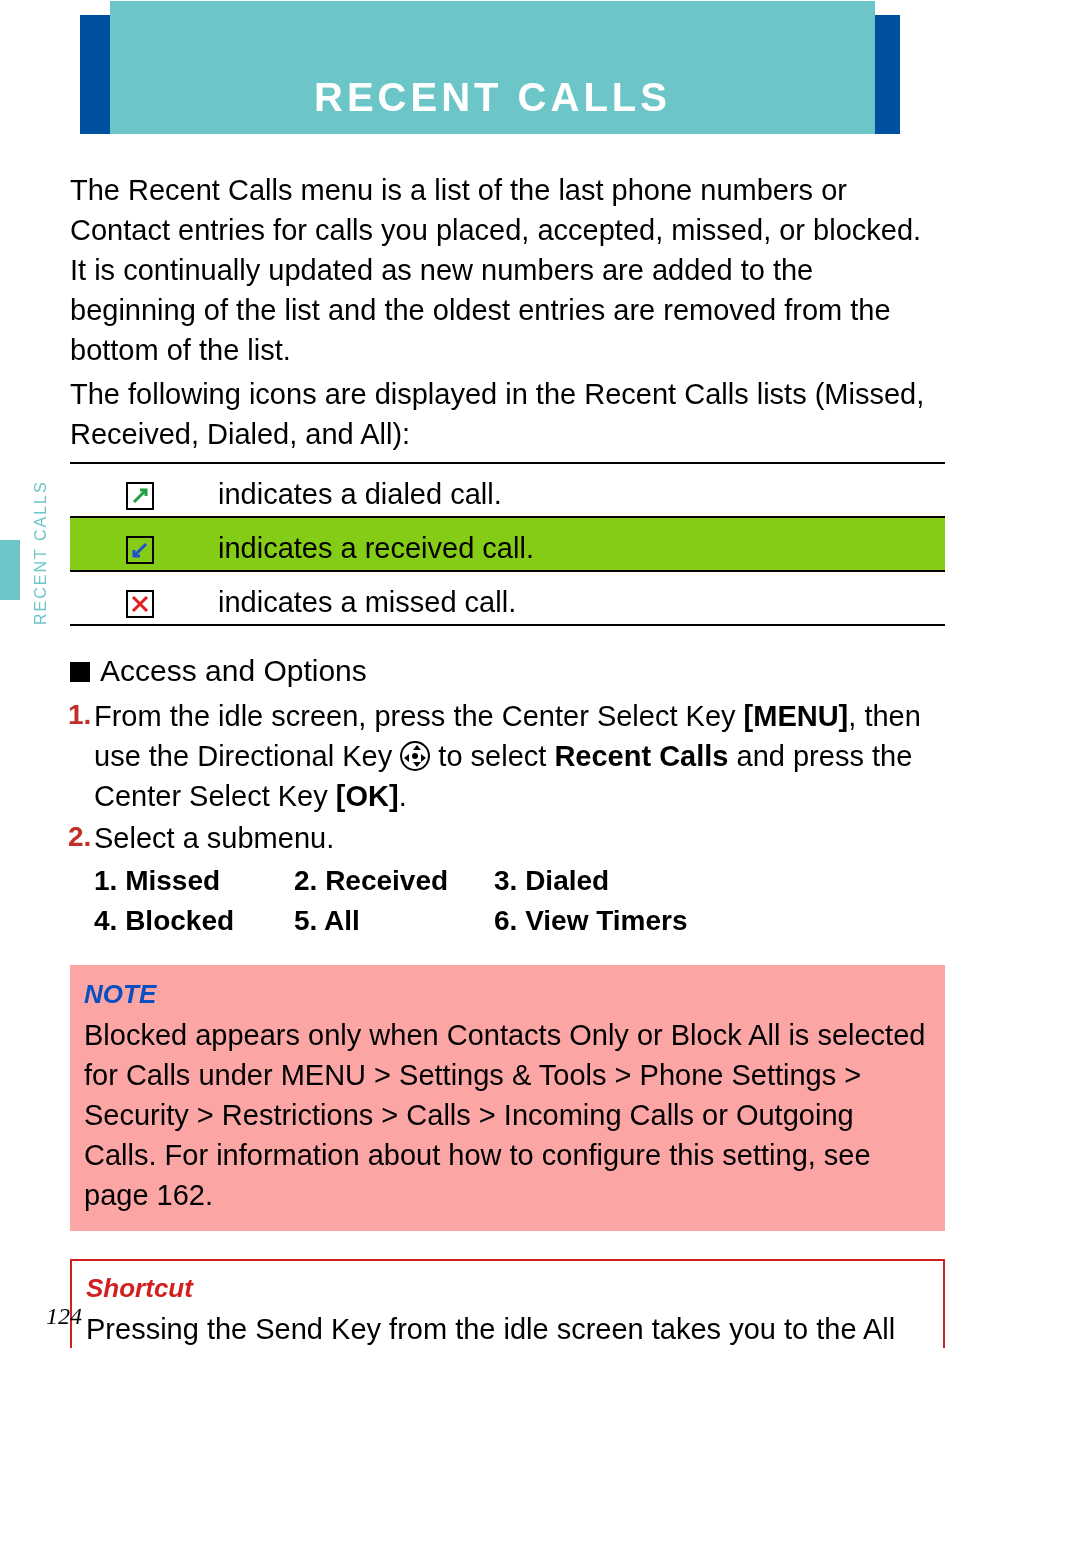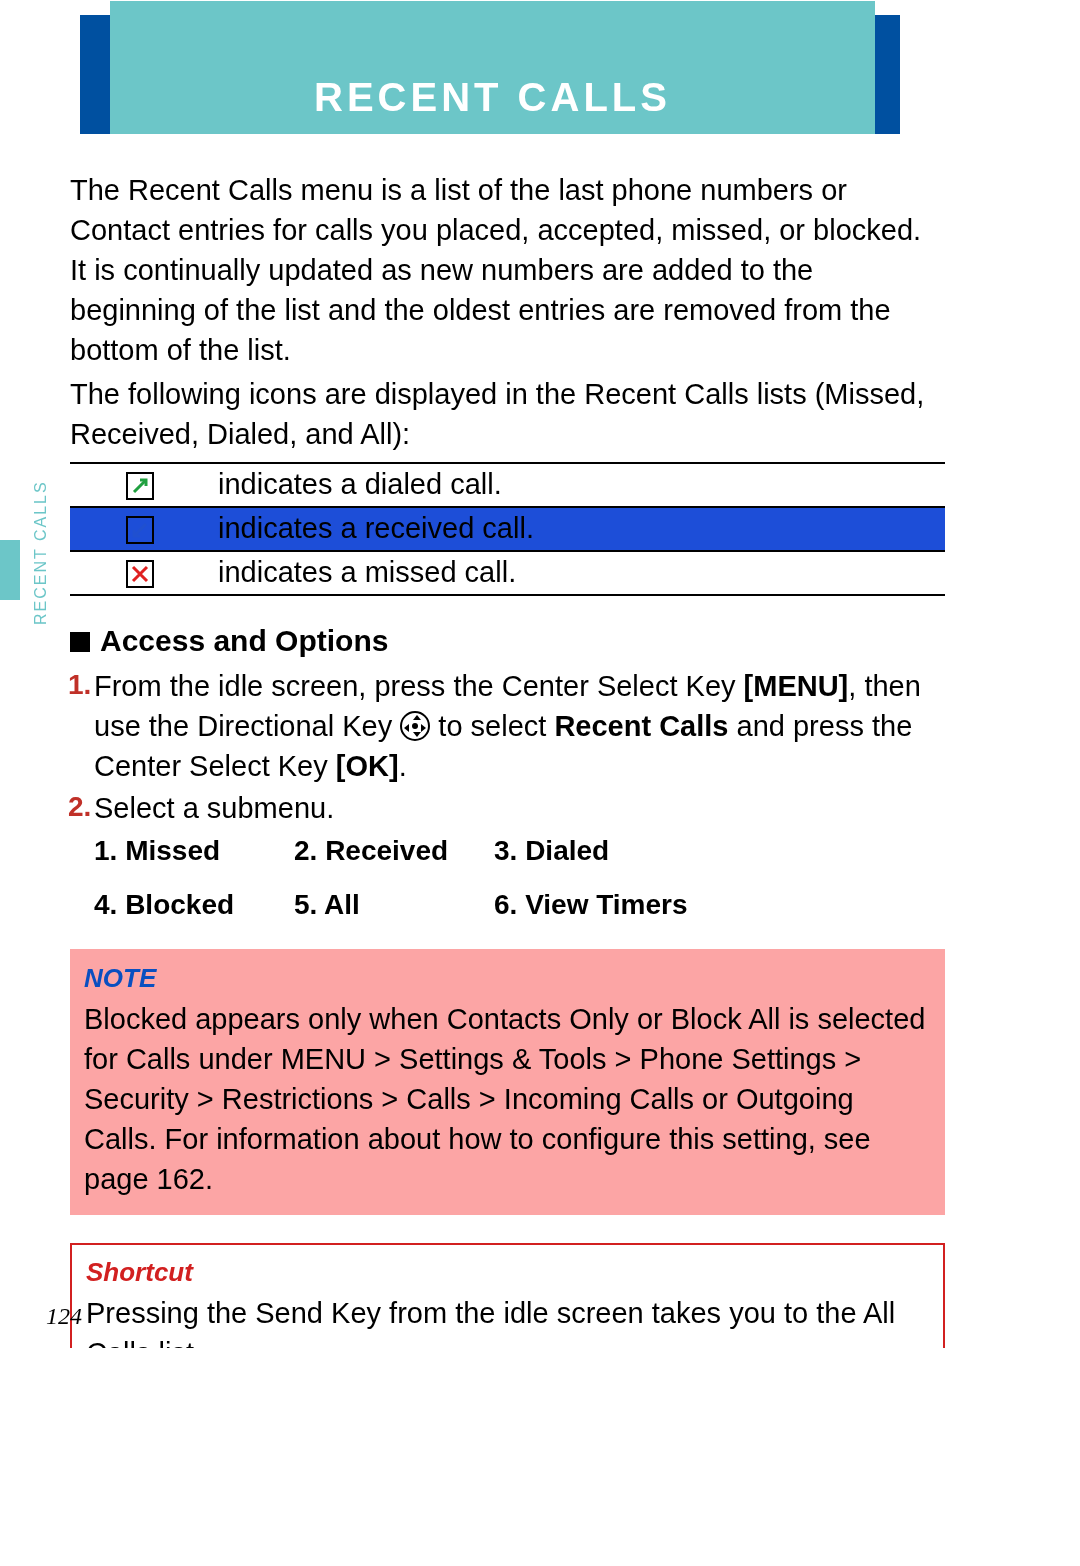--- a/index.html
+++ b/index.html
@@ -89,51 +89,51 @@
   }
 
   
   table.icon-table {
     width: 100%;
     border-collapse: collapse;
     margin-top: 8px;
     font-size: 29px;
   }
   table.icon-table td {
-    padding: 0 8px 2px 10px;
+    padding: 10px 8px 2px 10px;
     vertical-align: middle;
   }
   table.icon-table tr {
     border-top: 2px solid #000;
   }
   table.icon-table tr:last-child {
     border-bottom: 2px solid #000;
   }
   table.icon-table tr.highlight {
-    background: #1d4ed8;
+    background: #84cc16;
   }
   .icon-cell {
     width: 120px;
     text-align: center;
   }
   .icon-box {
     display:inline-block;
     width: 24px;
     height: 24px;
     border: 2px solid #000;
     position: relative;
     vertical-align: middle;
   }
   .icon-box svg { position:absolute; top:0; left:0; }
 
   
   .sect-head {
     margin-top: 24px;
     font-size: 30px;
-    font-weight: bold;
+    font-weight: normal;
   }
   .sect-head .bullet {
     display:inline-block;
     width: 20px;
     height: 20px;
     background:#000;
     margin-right: 10px;
     vertical-align: -1px;
   }
 
@@ -179,21 +179,21 @@
   .dirkey .t{position:absolute;left:11px;top:2px;width:0;height:0;border-left:4px solid transparent;border-right:4px solid transparent;border-bottom:5px solid #000;}
   .dirkey .b{position:absolute;left:11px;bottom:2px;width:0;height:0;border-left:4px solid transparent;border-right:4px solid transparent;border-top:5px solid #000;}
   .dirkey .l{position:absolute;top:11px;left:2px;width:0;height:0;border-top:4px solid transparent;border-bottom:4px solid transparent;border-right:5px solid #000;}
   .dirkey .r{position:absolute;top:11px;right:2px;width:0;height:0;border-top:4px solid transparent;border-bottom:4px solid transparent;border-left:5px solid #000;}
 
   .submenu-grid {
     margin-top: 4px;
     margin-left: 24px;
     display: grid;
     grid-template-columns: 200px 200px 220px;
-    row-gap: 16px;
+    row-gap: 2px;
     font-weight: bold;
     font-size: 28px;
   }
 
   .note-box {
     margin-top: 24px;
     background: #fca5a5;
     padding: 12px 14px 16px 14px;
   }
   .note-title {

